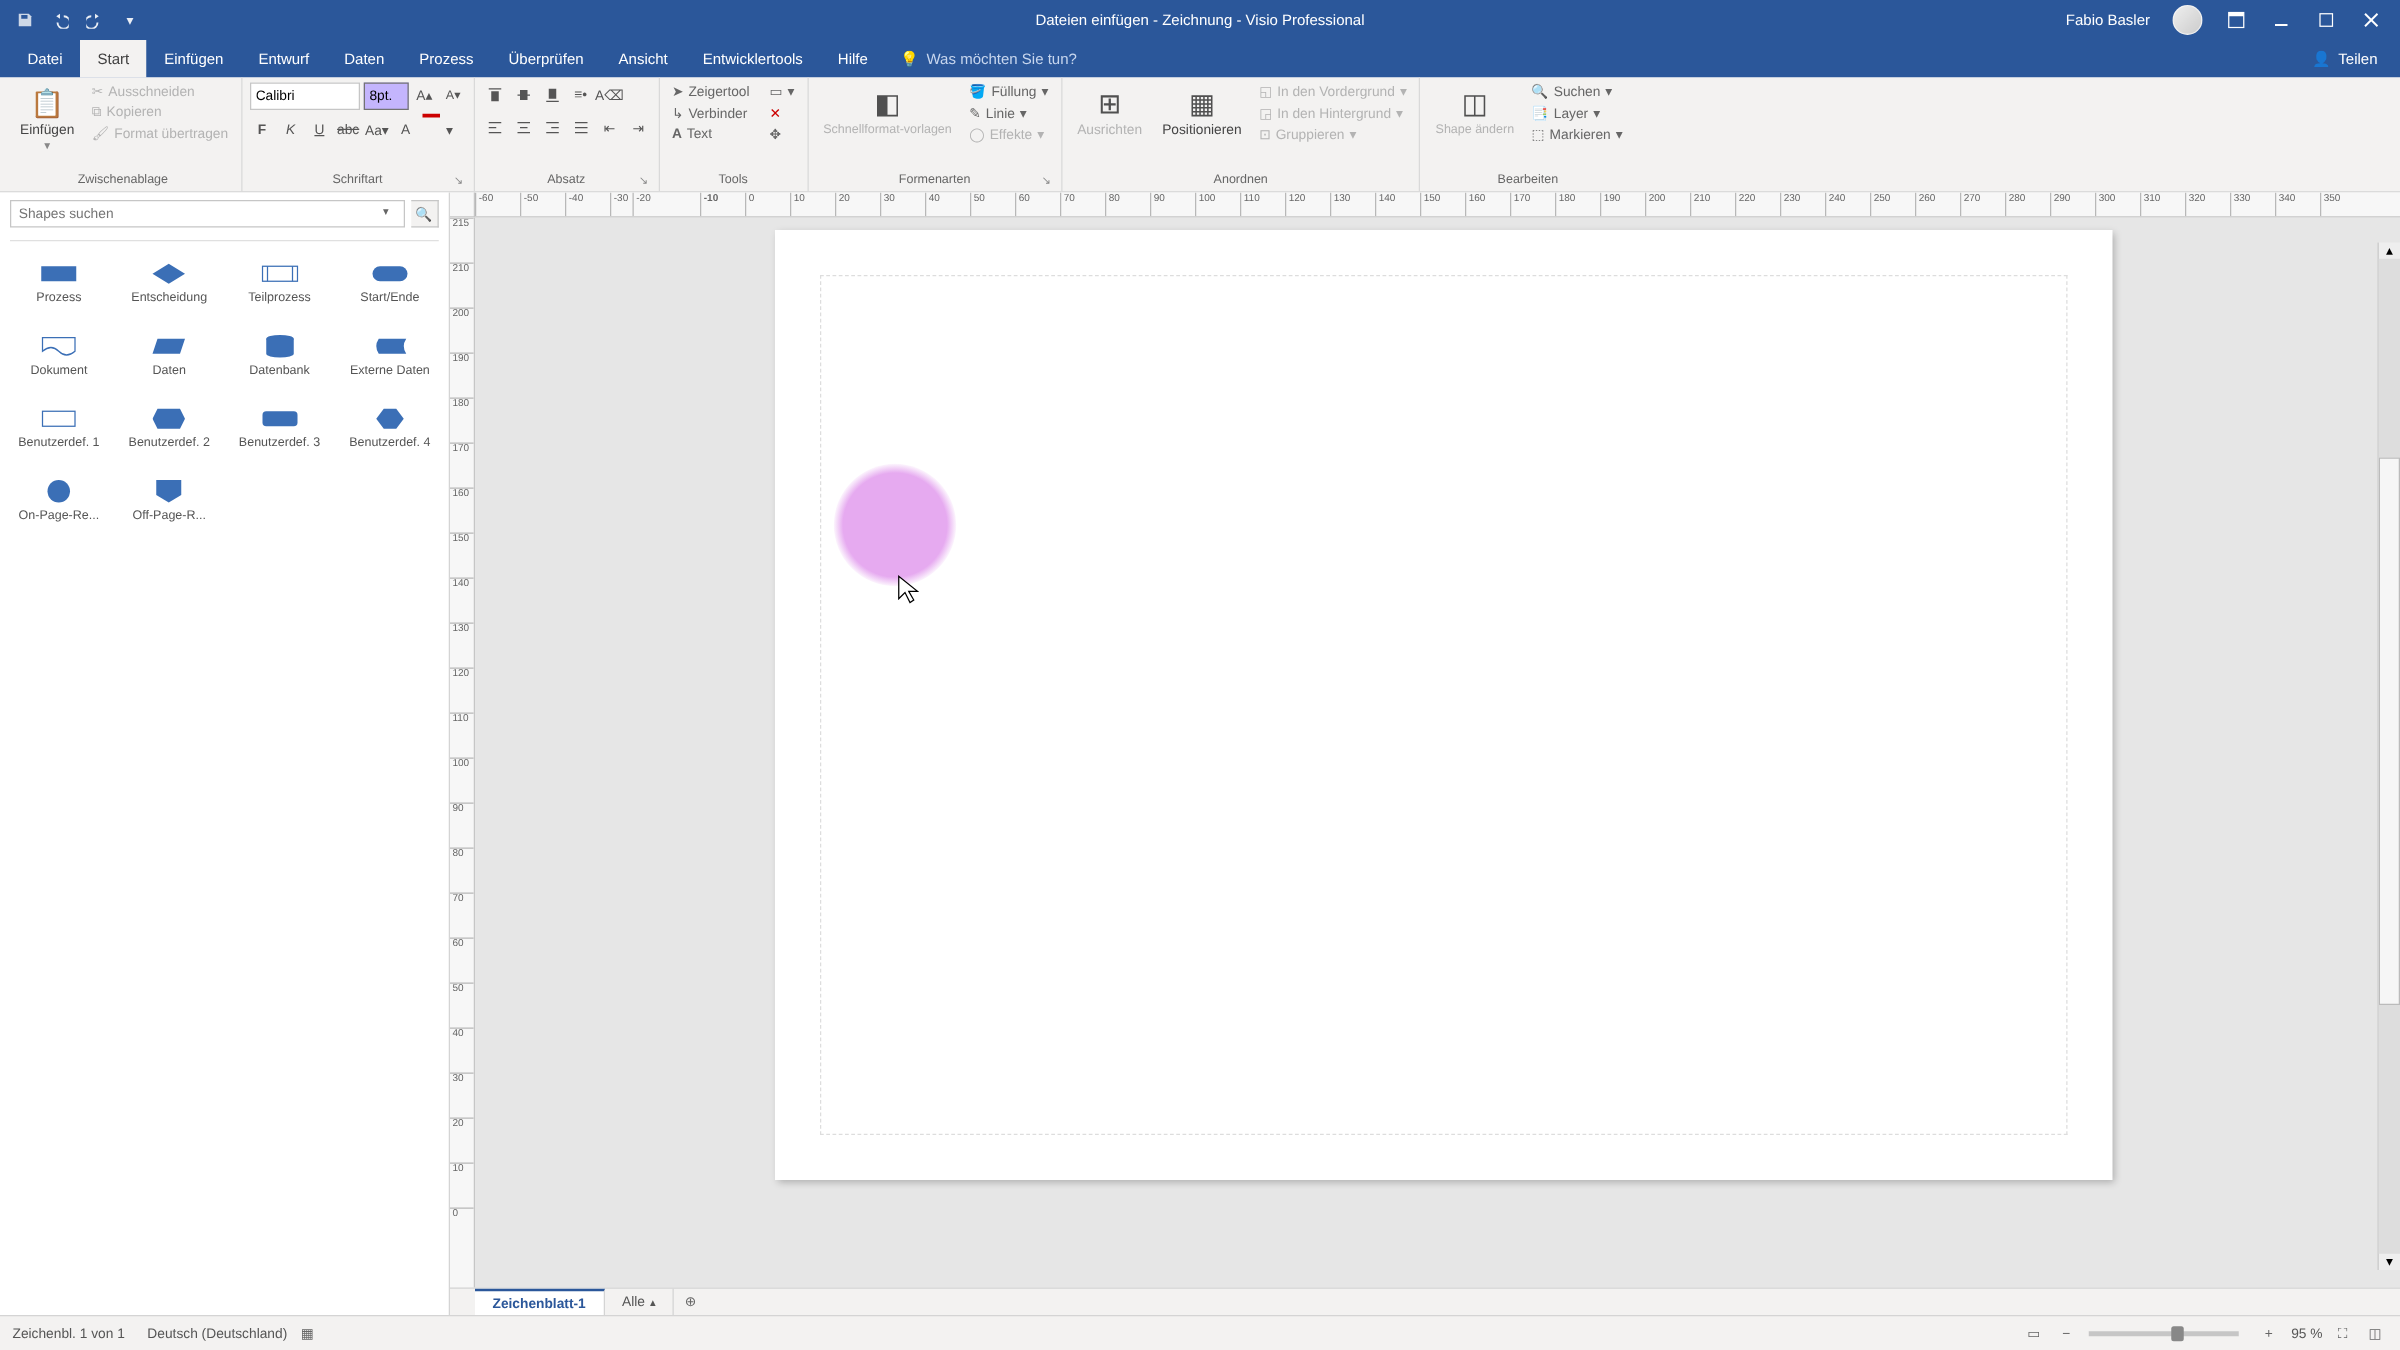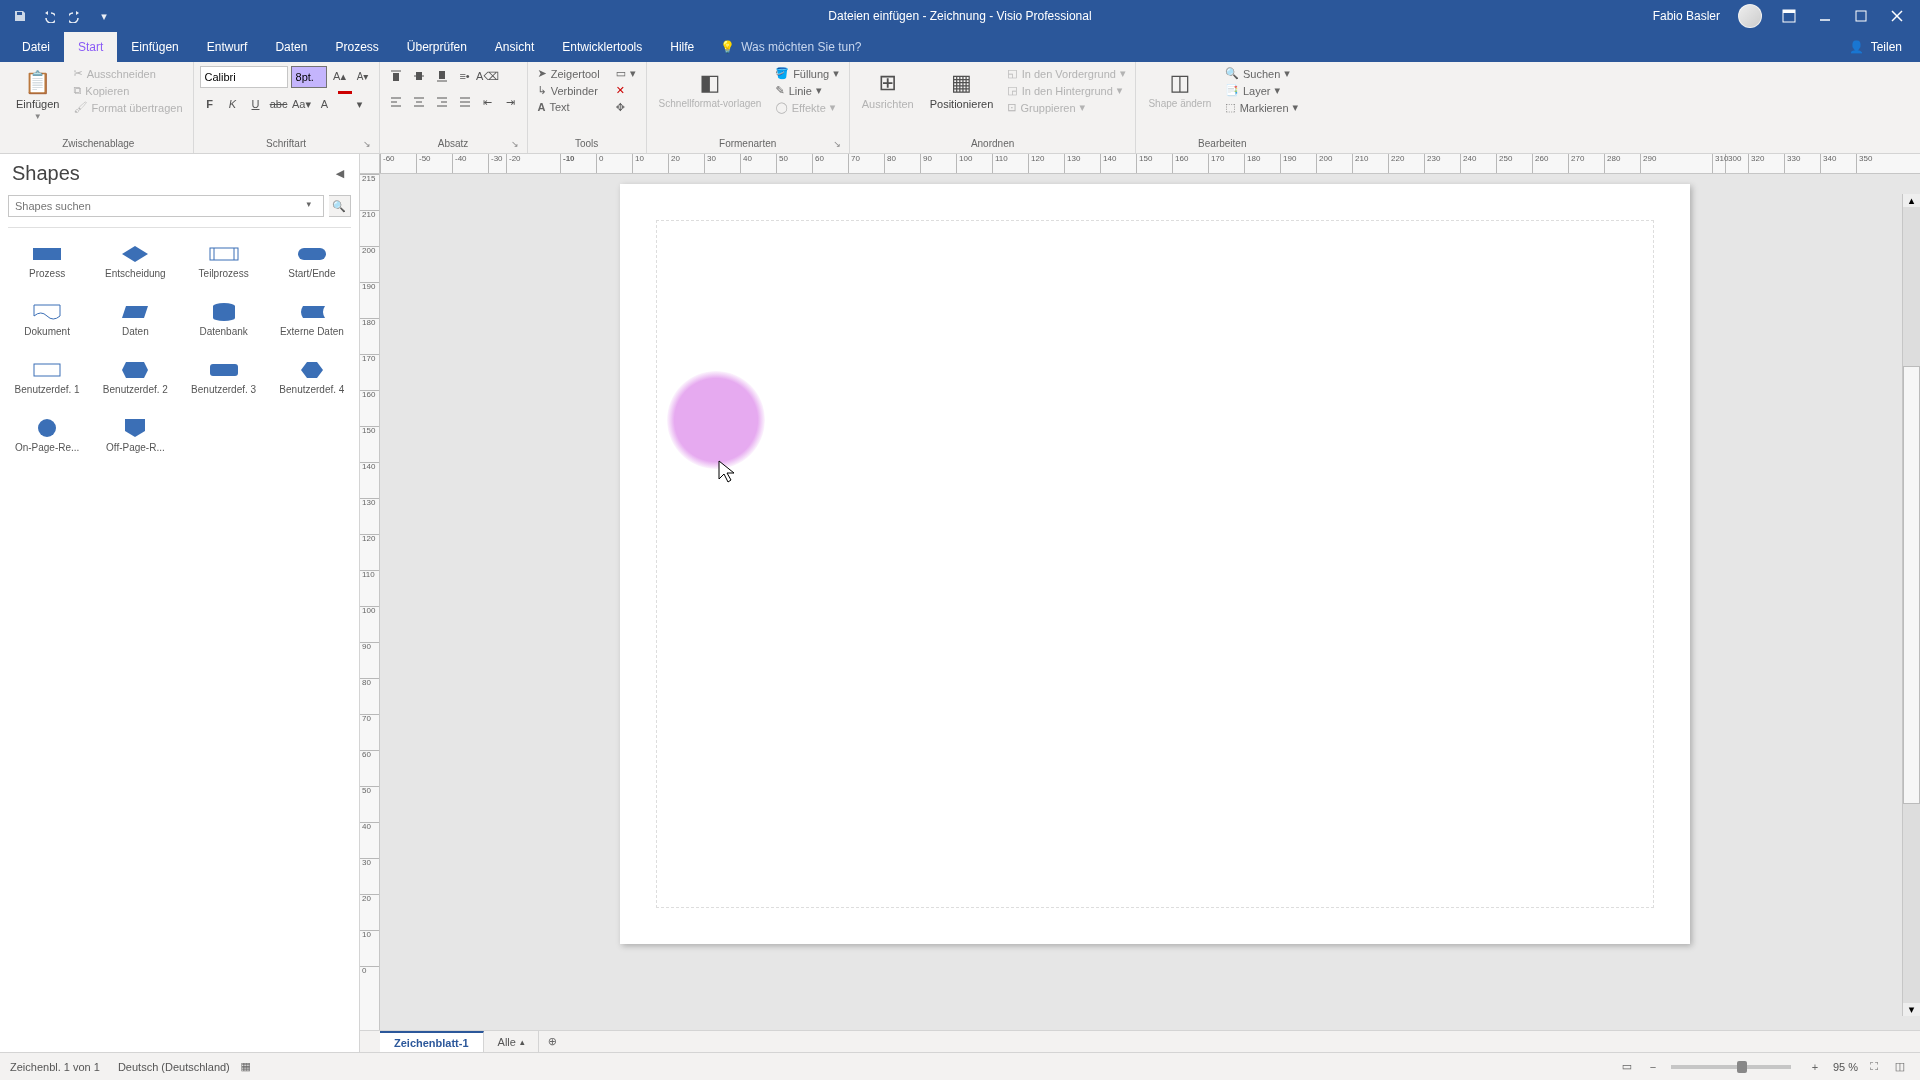--- a/index.html
+++ b/index.html
@@ -10,21 +10,21 @@
 .titlebar-left { display: flex; align-items: center; gap: 12px; padding-left: 12px; }
 .tb-icon { width: 16px; height: 16px; display: inline-flex; align-items: center; justify-content: center; opacity: 0.9; cursor: pointer; }
 .titlebar-center { position: absolute; left: 50%; transform: translateX(-50%); font-size: 12px; }
 .titlebar-right { margin-left: auto; display: flex; align-items: center; gap: 18px; padding-right: 14px; }
 .avatar { width: 24px; height: 24px; border-radius: 50%; background: linear-gradient(135deg,#eee,#ccc); display: inline-block; border:1px solid rgba(255,255,255,0.6); }
 .wbtn { width: 18px; height: 18px; display: inline-flex; align-items:center; justify-content:center; cursor:pointer; }
 
 
 .menubar { height: 30px; background: #2b579a; display: flex; align-items: stretch; padding-left: 8px; color: #fff; }
 .menutab { padding: 0 14px; display: flex; align-items: center; font-size: 12px; cursor: pointer; }
-.menutab.active { background: #f3f2f1; color: #8b5cf6; }
+.menutab.active { background: #f3f2f1; color: #404040; }
 .menutab.file { color:#fff; }
 .tell-me { display:flex; align-items:center; gap:6px; margin-left:12px; color:#c7d6ee; font-size:12px; }
 .tell-me input { background: transparent; border: none; color: #c7d6ee; outline: none; width: 200px; font-size:12px; }
 .tell-me input::placeholder { color: #c7d6ee; }
 .share-btn { margin-left:auto; padding:0 18px; display:flex; align-items:center; gap:6px; font-size:12px; }
 
 
 .ribbon { height: 92px; background: #f3f2f1; border-bottom: 1px solid #d4d4d4; display: flex; padding-left: 4px; }
 .rgroup { display:flex; flex-direction:column; border-right:1px solid #d9d9d9; padding: 4px 6px 0; }
 .rgroup-body { flex:1; display:flex; align-items:flex-start; gap:4px; }
@@ -359,24 +359,20 @@
       </div>
     </div>
     <div class="rgroup-label"><span>Bearbeiten</span></div>
   </div>
 
 </div>
 
 <div class="workspace">
 
   <div class="shapes-panel">
-    <div class="shapes-header">
-      <h1>Shapes</h1>
-      <span class="collapse-btn">◀</span>
-    </div>
     <div class="shapes-search">
       <input type="text" placeholder="Shapes suchen" style="">
       <span style="position:relative;left:-18px;top:4px;font-size:9px;color:#666;cursor:pointer;">▾</span>
       <div class="search-btn">
           <span>🔍</span>
         </div>
     </div>
     <hr style="border:none;border-top:1px solid #e0e0e0;margin:4px 8px;">
     <div class="shapes-grid" id="shapes-grid">
         <div class="shape-cell">
@@ -530,21 +526,21 @@
           <div class="tick" style="left: 936px;">200</div>
           <div class="tick" style="left: 972px;">210</div>
           <div class="tick" style="left: 1008px;">220</div>
           <div class="tick" style="left: 1044px;">230</div>
           <div class="tick" style="left: 1080px;">240</div>
           <div class="tick" style="left: 1116px;">250</div>
           <div class="tick" style="left: 1152px;">260</div>
           <div class="tick" style="left: 1188px;">270</div>
           <div class="tick" style="left: 1224px;">280</div>
           <div class="tick" style="left: 1260px;">290</div>
-          <div class="tick" style="left: 1345px;">300</div>
+          <div class="tick" style="left: 1296px;">300</div>
           <div class="tick" style="left: 1332px;">310</div>
           <div class="tick" style="left: 1368px;">320</div>
           <div class="tick" style="left: 1404px;">330</div>
           <div class="tick" style="left: 1440px;">340</div>
           <div class="tick" style="left: 1476px;">350</div>
         </div>
     </div>
     <div class="canvas-row">
       <div class="vruler" id="vruler">
           <div class="tick" style="top: 0px;">215</div>

